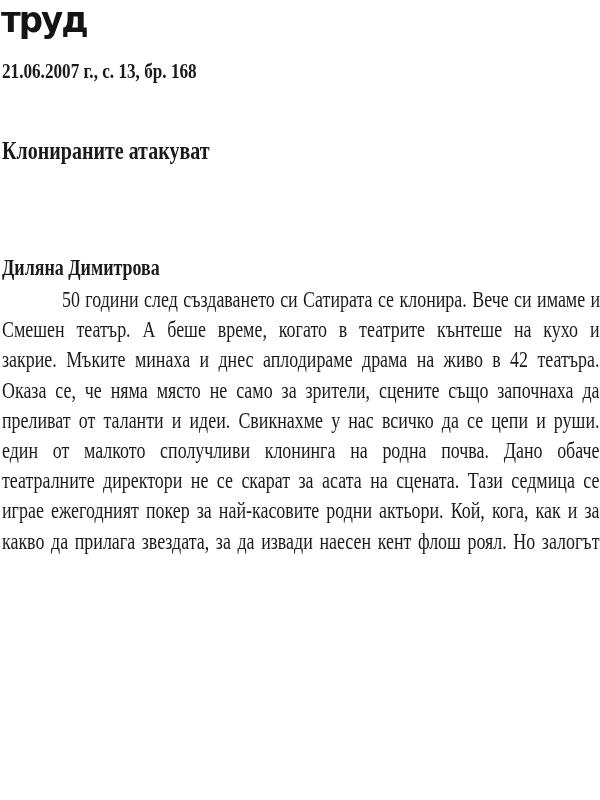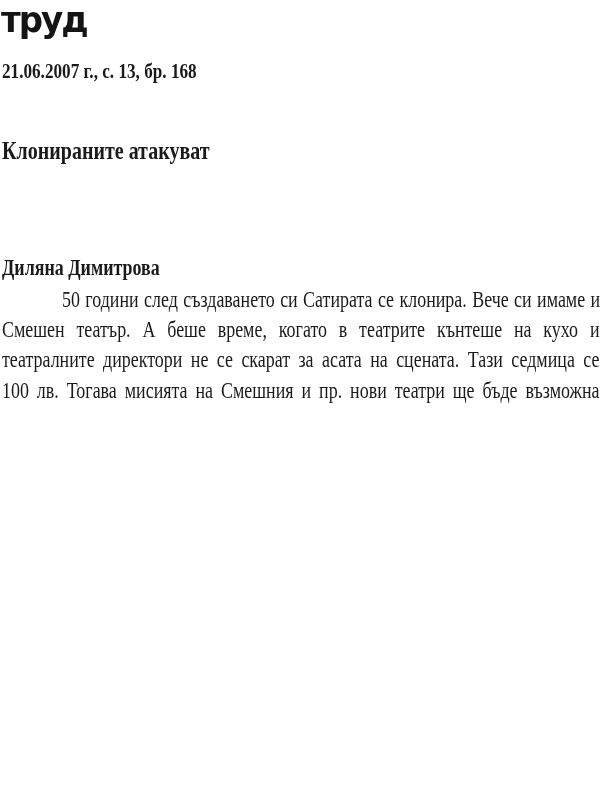--- a/index.html
+++ b/index.html
@@ -102,15 +102,20 @@
 
 <div class="meta">21.06.2007 г., с. 13, бр. 168</div>
 
 <h1 class="headline" style="margin:0;">Клонираните атакуват</h1>
 
 <div class="author">Диляна Димитрова</div>
 
 <div class="body-text">
   <div class="line first"><span class="line-inner">50 години след създаването си Сатирата се клонира. Вече си имаме и</span></div>
   <div class="line"><span class="line-inner">Смешен театър. А беше време, когато в театрите кънтеше на кухо и</span></div>
+  <div class="line"><span class="line-inner">закрие. Мъките минаха и днес аплодираме драма на живо в 42 театъра.</span></div>
+  <div class="line"><span class="line-inner">Оказа се, че няма място не само за зрители, сцените също започнаха да</span></div>
+  <div class="line"><span class="line-inner">преливат от таланти и идеи. Свикнахме у нас всичко да се цепи и руши.</span></div>
+  <div class="line"><span class="line-inner">един от малкото сполучливи клонинга на родна почва. Дано обаче</span></div>
   <div class="line"><span class="line-inner">театралните директори не се скарат за асата на сцената. Тази седмица се</span></div>
-  <div class="line"><span class="line-inner">100 лв. Тогава мисията на Смешния и пр. нови театри ще бъде възможна</span></div>
+  <div class="line"><span class="line-inner">играе ежегодният покер за най-касовите родни актьори. Кой, кога, как и за</span></div>
+  <div class="line"><span class="line-inner">какво да прилага звездата, за да извади наесен кент флош роял. Но залогът</span></div>
 </div>
 
 </body></html>

